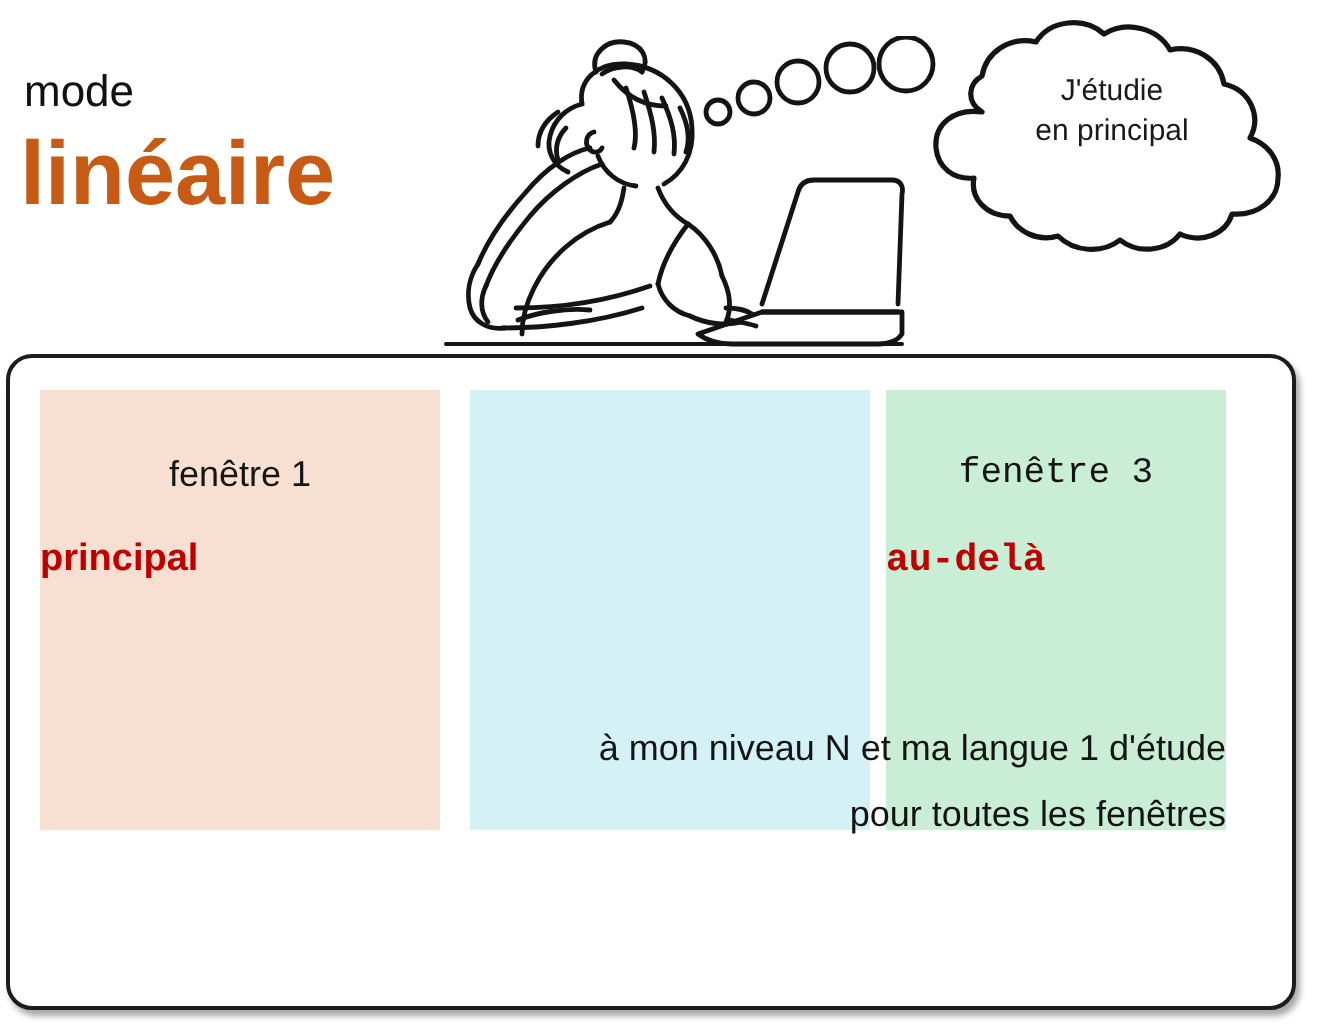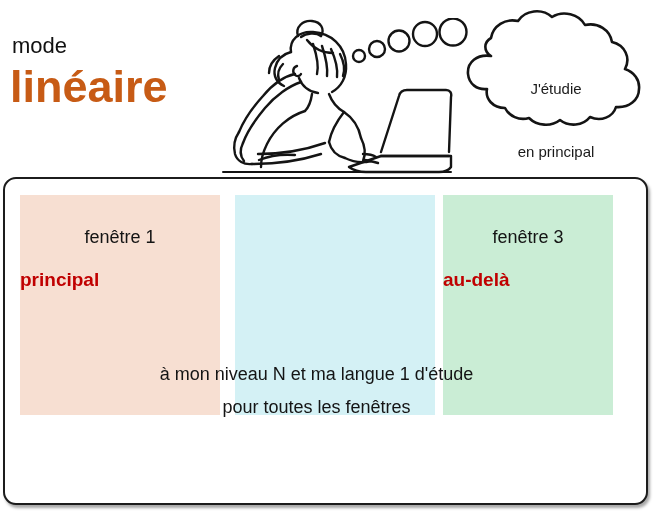--- a/index.html
+++ b/index.html
@@ -79,21 +79,21 @@
     position: absolute;
     left: 472px;
     top: 36px;
     width: 168px;
     text-align: center;
     font-size: 15px;
     line-height: 20px;
     color: #1a1a1a;
     font-weight: 400;
   }
-  #thought-bubble-text div { white-space: nowrap; margin-top: 43px; }
+  #thought-bubble-text div { white-space: nowrap; }
 
   
   #frame {
     position: absolute;
     left: 3px;
     top: 177px;
     width: 645px;
     height: 328px;
     box-sizing: border-box;
     border: 2px solid #1c1c1c;
@@ -104,21 +104,21 @@
 
   
   .column {
     position: absolute;
     top: 195px;
     width: 200px;
     height: 220px;
   }
   #column-1 { left: 20px;  background: #F7DFD2; }
   #column-2 { left: 235px; background: #D4F1F5; }
-  #column-3 { left: 443px; background: #CAEDD5; width: 170px; }
+  #column-3 { left: 443px; background: #CAEDD5; width: 170px; font-family: Liberation Mono, monospace; }
 
   .column-title {
     position: absolute;
     top: 31px;
     left: 0;
     width: 100%;
     text-align: center;
     font-size: 18px;
     line-height: 22px;
     color: #141414;
@@ -136,21 +136,21 @@
     color: #C00000;
     font-weight: 700;
   }
 
   
   #footer-note {
     position: absolute;
     left: 20px;
     top: 358px;
     width: 593px;
-    text-align: center;
+    text-align: right;
     font-size: 18px;
     line-height: 33px;
     color: #141414;
     font-weight: 400;
   }
   #footer-note div { white-space: nowrap; }
 </style>
 </head>
 <body>
 

